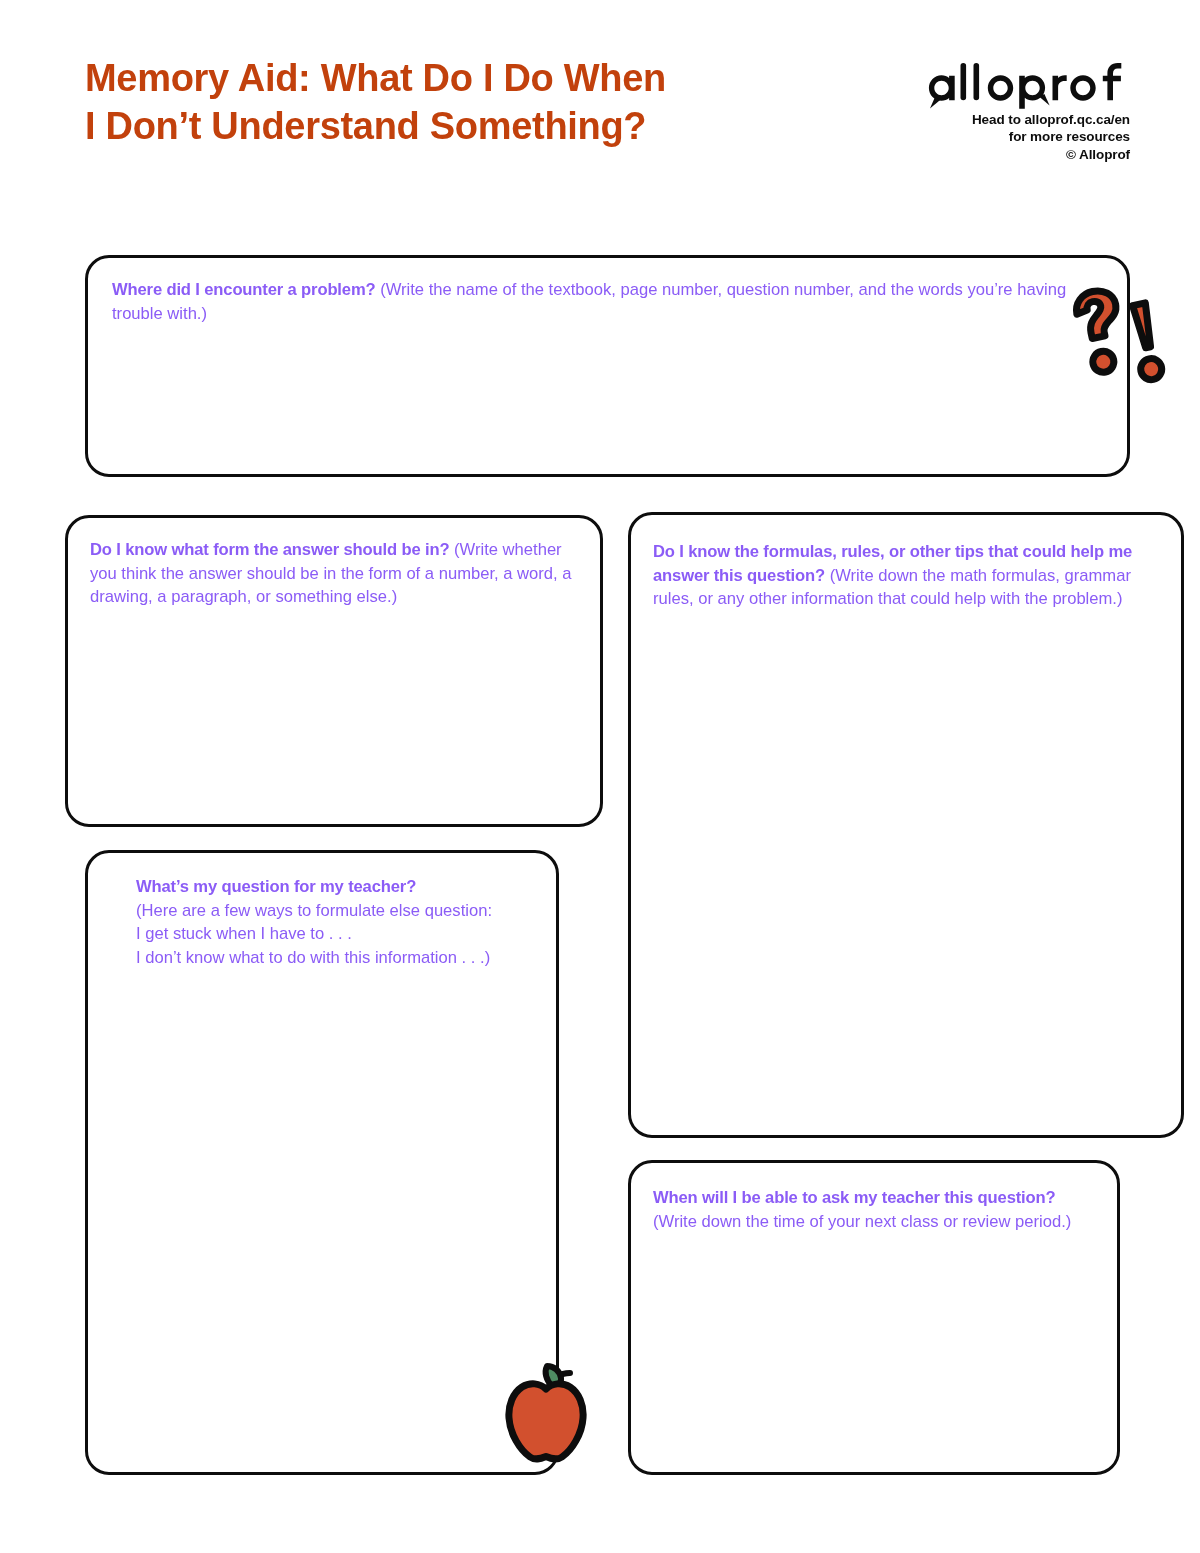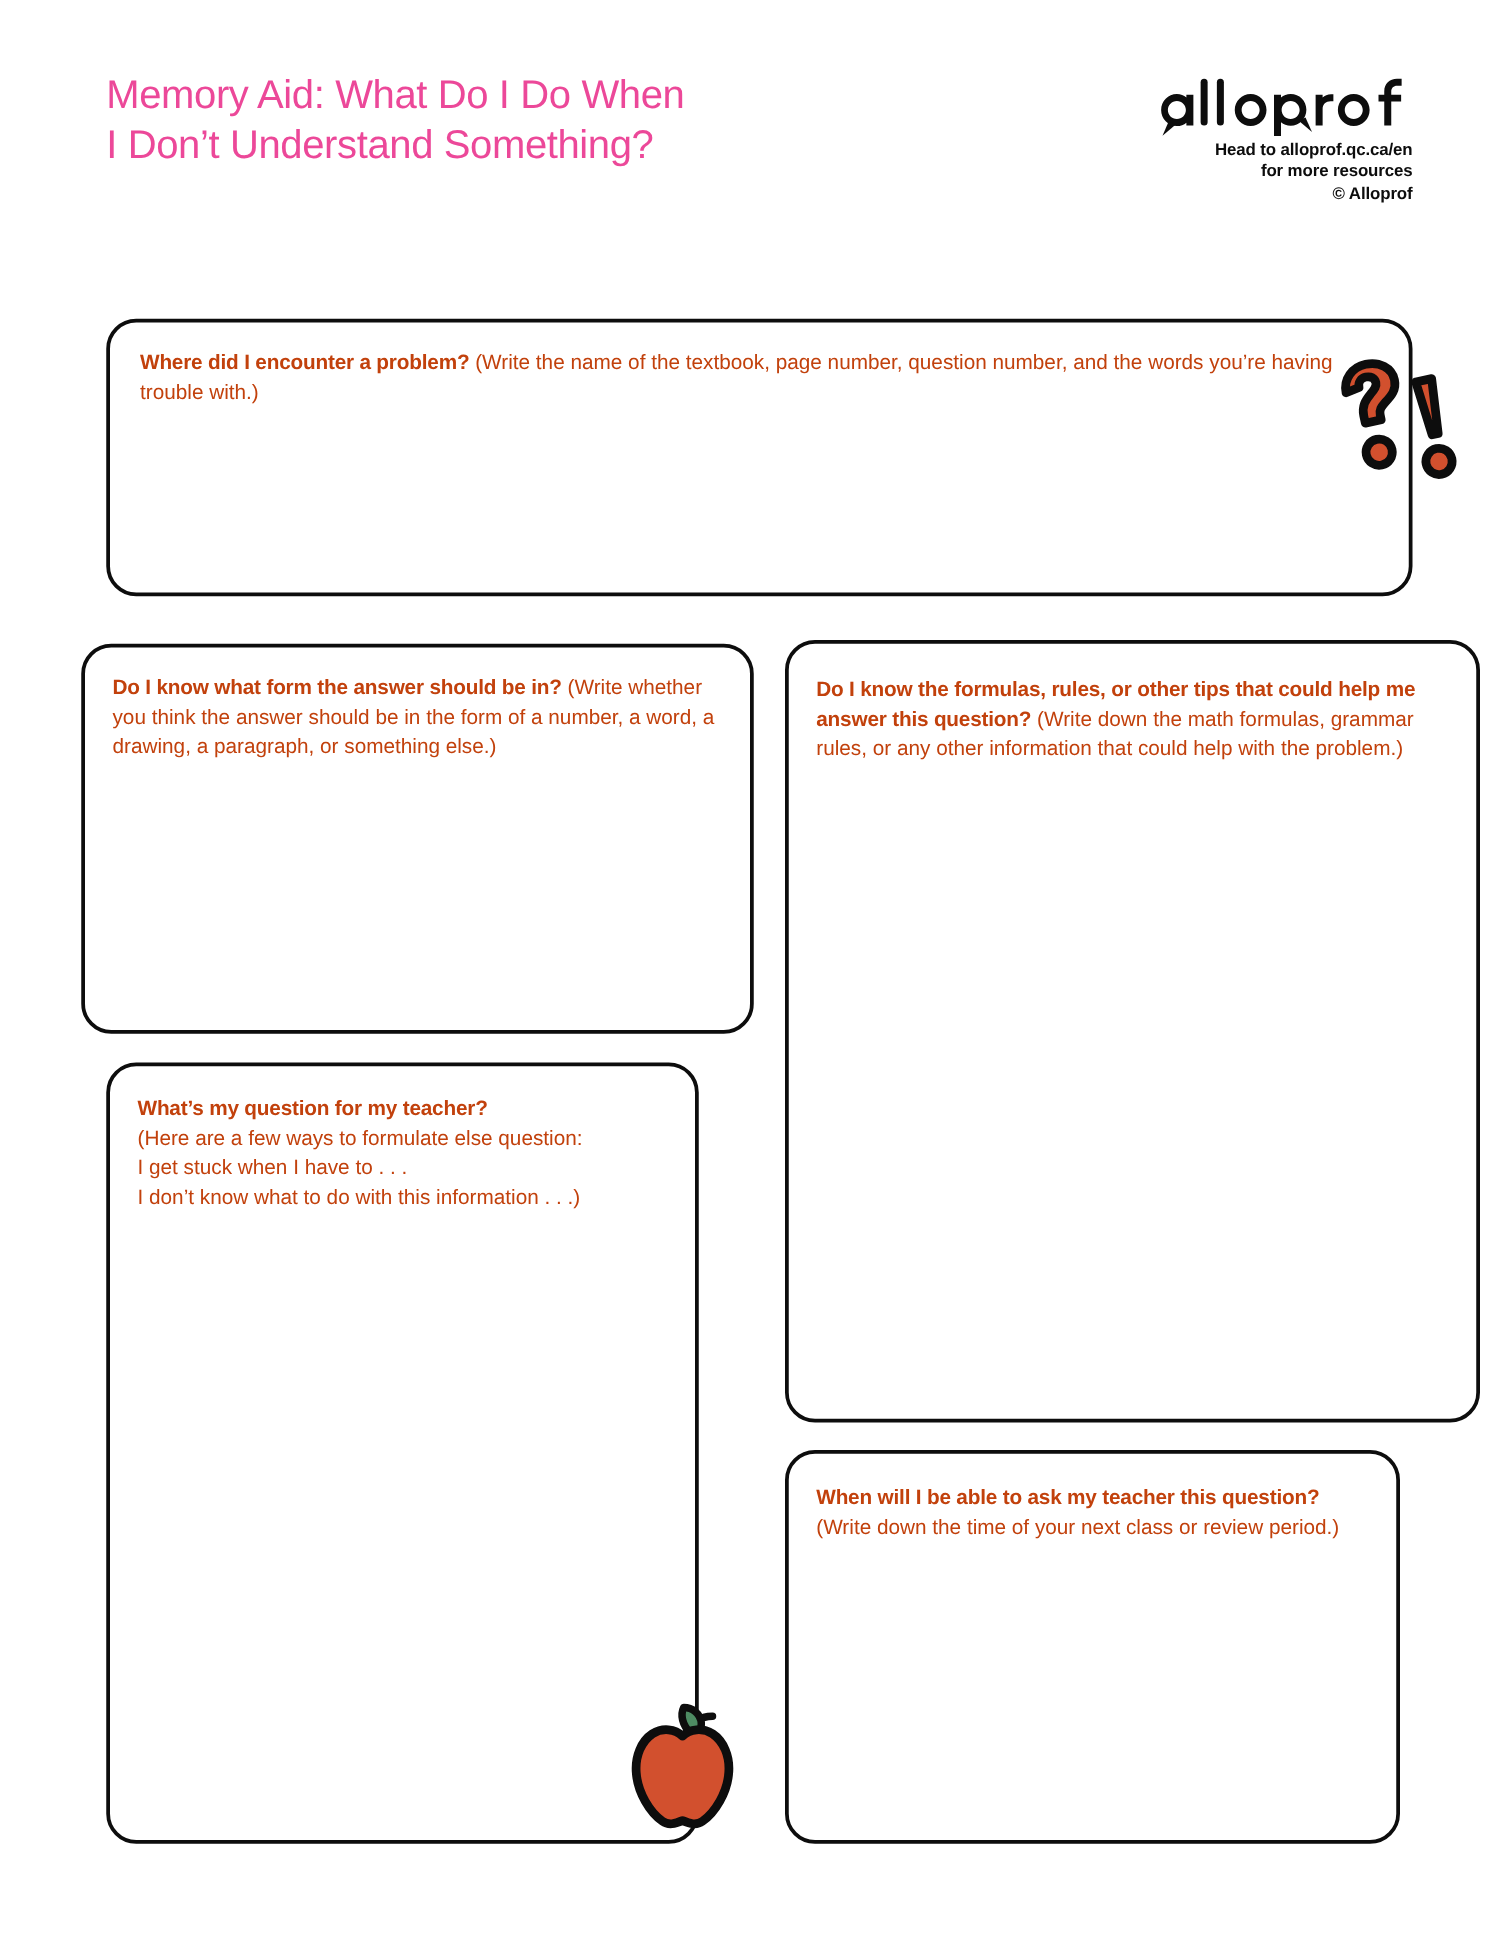--- a/index.html
+++ b/index.html
@@ -33,25 +33,25 @@
     top: 55px;
     width: 1045px;
     height: 140px;
   }
 
   .title {
     position: absolute;
     left: 0;
     top: 0;
     width: 780px;
-    font-size: 32px;
-    font-weight: normal;
+    font-size: 38px;
+    font-weight: bold;
     line-height: 1.26;
     letter-spacing: -0.3px;
-    color: #ec4899;
+    color: #c2410c;
   }
   .title-line { display: block; white-space: nowrap; }
 
   
   .logo-block {
     position: absolute;
     right: 0;
     top: 6px;
     width: 240px;
     text-align: right;
@@ -77,34 +77,34 @@
     position: absolute;
     border: 3px solid #0d0d0d;
     border-radius: 24px;
     background: #ffffff;
   }
 
   .box-text {
     padding: 18px 24px 0 24px;
     font-size: 16.6px;
     line-height: 1.42;
-    color: #c2410c;
+    color: #8b5cf6;
   }
   .box-text .q {
     font-weight: bold;
     letter-spacing: -0.15px;
   }
   .box-text .hint { font-weight: normal; }
   .box-text .hint-lines span { display: block; }
 
   
   #box-where     { left: 85px;  top: 255px;  width: 1045px; height: 222px; }
   #box-form      { left: 65px;  top: 515px;  width: 538px;  height: 312px; }
   #box-formulas  { left: 628px; top: 512px;  width: 556px;  height: 626px; }
-  #box-question  { left: 85px;  top: 850px;  width: 474px;  height: 625px; }
+  #box-question  { left: 85px;  top: 850px;  width: 474px;  height: 625px; padding-left: 26px; }
   #box-when      { left: 628px; top: 1160px; width: 492px;  height: 315px; }
 
   #box-where .box-text    { padding-top: 20px; padding-right: 56px; }
   #box-form .box-text     { padding: 20px 22px 0 22px; }
   #box-formulas .box-text { padding: 25px 22px 0 22px; }
   #box-question .box-text { padding: 22px 22px 0 22px; }
   #box-when .box-text     { padding: 23px 22px 0 22px; }
 
   
   .deco-punct {

